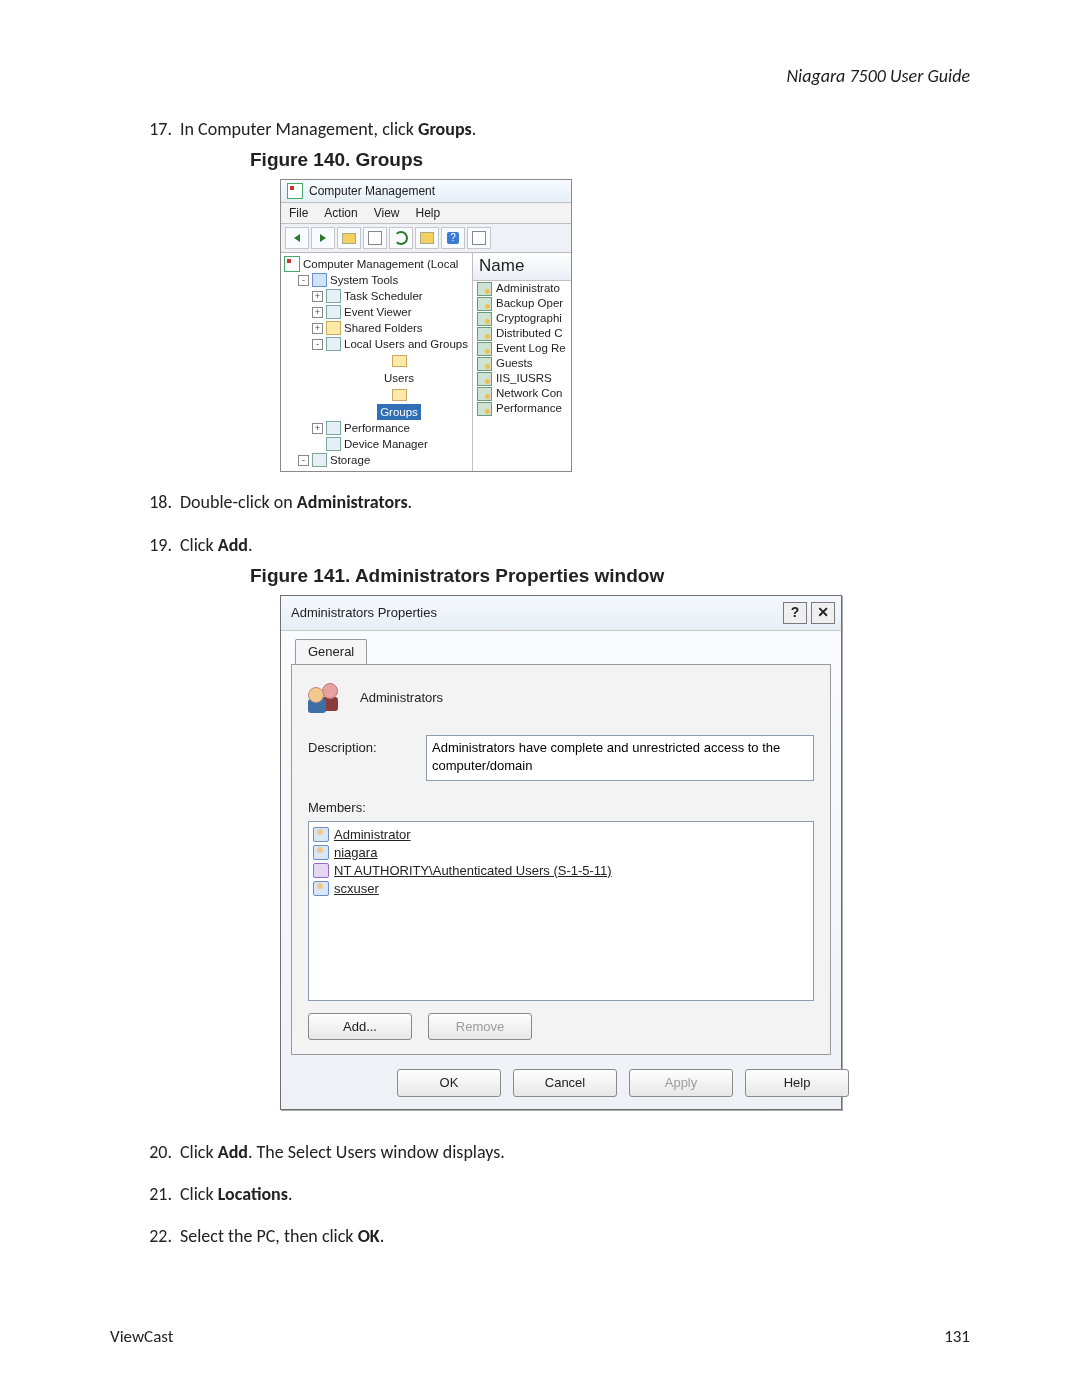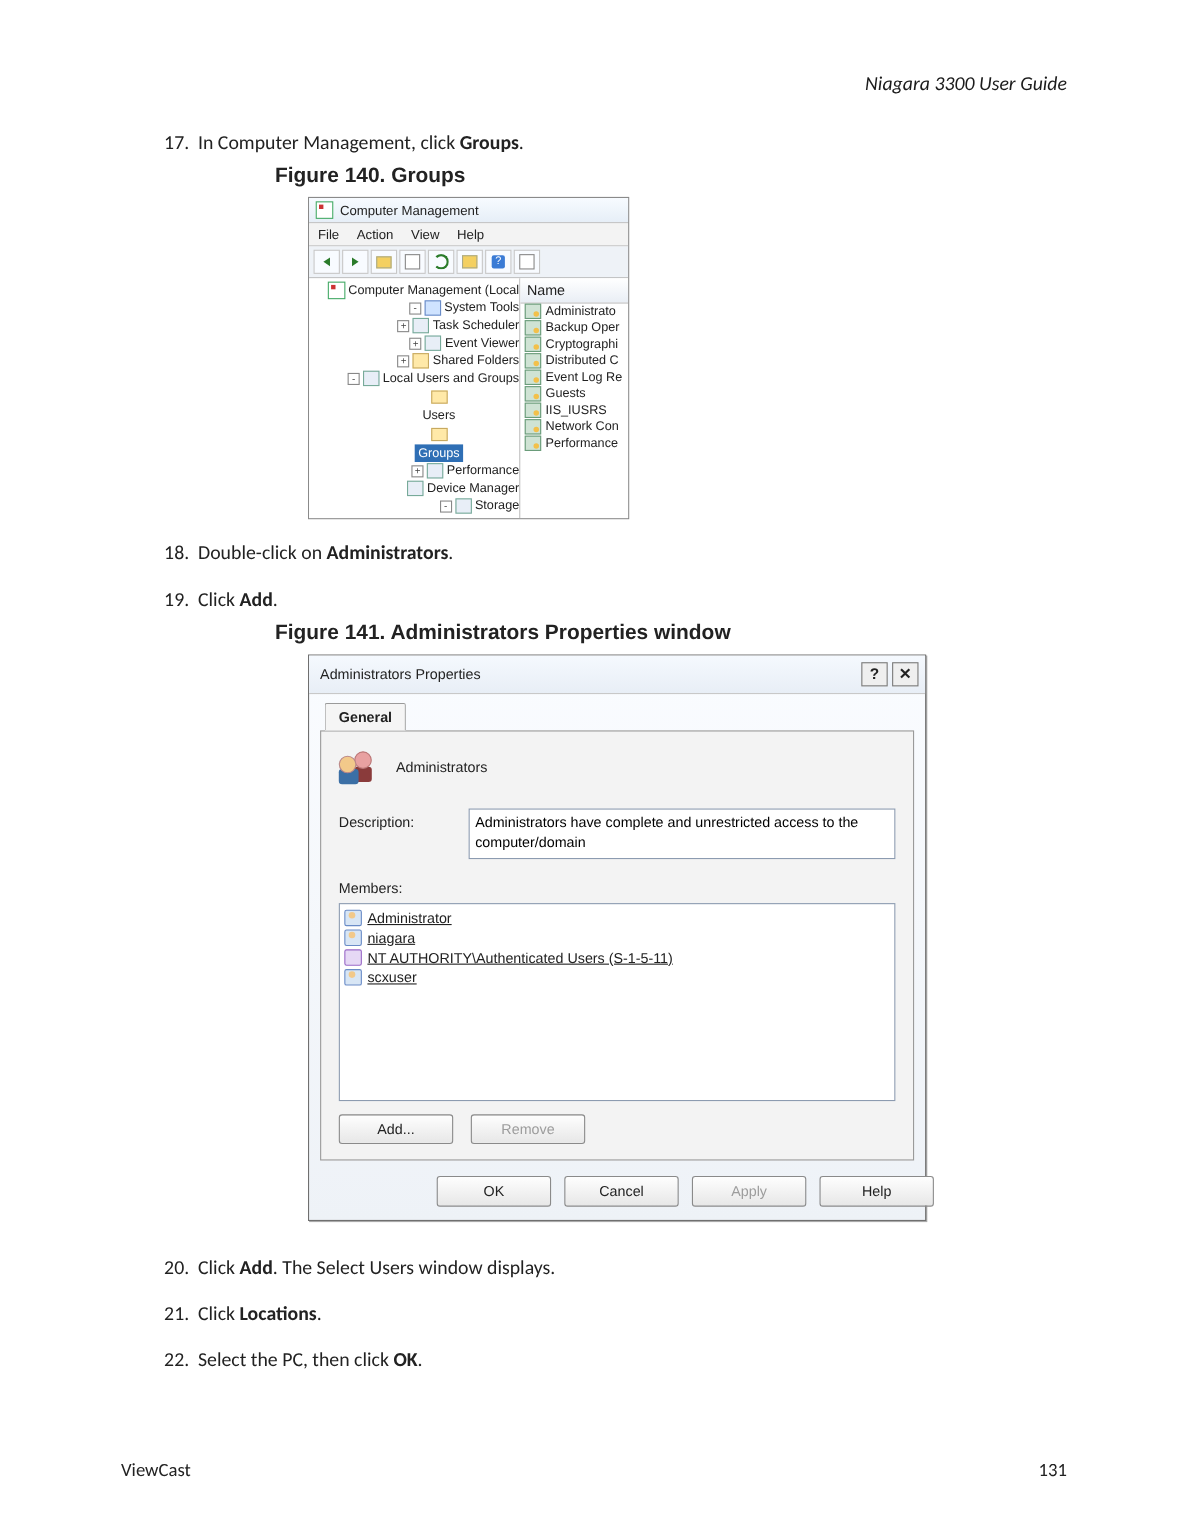--- a/index.html
+++ b/index.html
@@ -102,32 +102,32 @@
   .fig140 .body {
     display:flex;
     background:#fff;
   }
   .treepane{
     width:188px; border-right:1px solid #c0c0c0;
     padding:3px 0 3px 3px;
     overflow:hidden;
     white-space:nowrap;
   }
-  .treerow{display:flex;align-items:center;gap:3px;line-height:16px;font-size:11.5px;justify-content:flex-end;}
+  .treerow{display:flex;align-items:center;gap:3px;line-height:16px;font-size:11.5px;}
   .ind1{padding-left:14px;} .ind2{padding-left:28px;} .ind3{padding-left:42px;flex-direction:column;}
   .exp{width:9px;height:9px;border:1px solid #888;color:#444;font-size:9px;line-height:8px;text-align:center;}
   .ic-generic{width:13px;height:12px;background:#e8eef7;border:1px solid #7a9;}
   .ic-blue{width:13px;height:12px;background:#cfe3ff;border:1px solid #6a8cc7;}
   .ic-yellow{width:13px;height:12px;background:#ffe9a8;border:1px solid #c7a960;}
   .ic-folder{width:13px;height:10px;background:#ffe9a8;border:1px solid #c7a960;}
   .selected{background:#2f6fb5;color:#fff;padding:0 3px;}
   .listpane{
     flex:1; padding:0; overflow:hidden; white-space:nowrap;
   }
-  .listhead{background:linear-gradient(#fff,#e9eef5);padding:2px 6px;border-bottom:1px solid #c0c0c0;font-size:13px;}
+  .listhead{background:linear-gradient(#fff,#e9eef5);padding:2px 6px;border-bottom:1px solid #c0c0c0;font-size:17px;}
   .listrow{display:flex;align-items:center;gap:4px;padding:0 4px;font-size:11.5px;line-height:15px;}
   .grp-ic{width:13px;height:12px;background:#cfe3d4;border:1px solid #6a9c7a;position:relative;}
   .grp-ic::after{content:"";position:absolute;right:1px;bottom:1px;width:5px;height:5px;background:#f3c04a;border-radius:50%;}
 
   
   .fig141 {
     margin: 0 0 30px 100px;
     width: 560px;
     font-family: Tahoma, "Segoe UI", sans-serif;
     font-size: 13px;
@@ -137,21 +137,21 @@
   }
   .fig141 .dlg-title{
     display:flex;align-items:center;justify-content:space-between;
     padding:6px 6px 6px 10px;
     background:linear-gradient(#f5f9fe,#e8eef6);
     border-bottom:1px solid #c8c8c8;
   }
   .winbtn{width:22px;height:20px;border:1px solid #7a7a7a;background:#efefef;color:#222;font-weight:bold;display:flex;align-items:center;justify-content:center;font-size:14px;}
   .winbtns{display:flex;gap:4px;}
   .fig141 .tabstrip{padding:8px 10px 0 14px;}
-  .tab{display:inline-block;padding:3px 12px 4px;background:#f5f5f5;border:1px solid #9a9a9a;border-bottom:none;border-radius:2px 2px 0 0;font-weight:bold;}
+  .tab{display:inline-block;padding:3px 12px 4px;background:#f5f5f5;border:1px solid #9a9a9a;border-bottom:none;border-radius:2px 2px 0 0;}
   .tabbody{border:1px solid #9a9a9a;margin:0 10px 6px;padding:14px 16px 14px;background:#f3f3f3;}
   .grp-header{display:flex;align-items:center;gap:18px;margin-bottom:22px;margin-top:4px;}
   .big-grp-ic{width:34px;height:30px;position:relative;}
   .big-grp-ic .head{width:14px;height:14px;background:#f2c98a;border:1px solid #b88;border-radius:50%;position:absolute;}
   .big-grp-ic .h1{left:0;top:4px;}
   .big-grp-ic .h2{left:14px;top:0;background:#e8a1a1;border-color:#b77;}
   .big-grp-ic .body1{width:18px;height:14px;background:#3b6fa5;position:absolute;left:0;bottom:0;border-radius:3px;}
   .big-grp-ic .body2{width:18px;height:14px;background:#8a3b3b;position:absolute;left:12px;bottom:2px;border-radius:3px;}
   .desc-row{display:flex;align-items:flex-start;gap:8px;margin-bottom:18px;}
   .desc-row label{width:110px;padding-top:4px;}
@@ -174,21 +174,21 @@
     right:110px;
     display:flex;
     justify-content:space-between;
     font-size:17px;
   }
 </style>
 </head>
 <body>
 
 <div class="page">
-  <div class="header-title">Niagara 3300 User Guide</div>
+  <div class="header-title">Niagara 7500 User Guide</div>
 
   <ol class="steps">
     <li>
       <span class="step-num">17.</span>
       <span>In Computer Management, click </span><span class="bold">Groups</span><span>.</span>
       <div class="fig-caption">Figure 140. Groups</div>
 
       
       <div class="fig140">
         <div class="title-bar">

